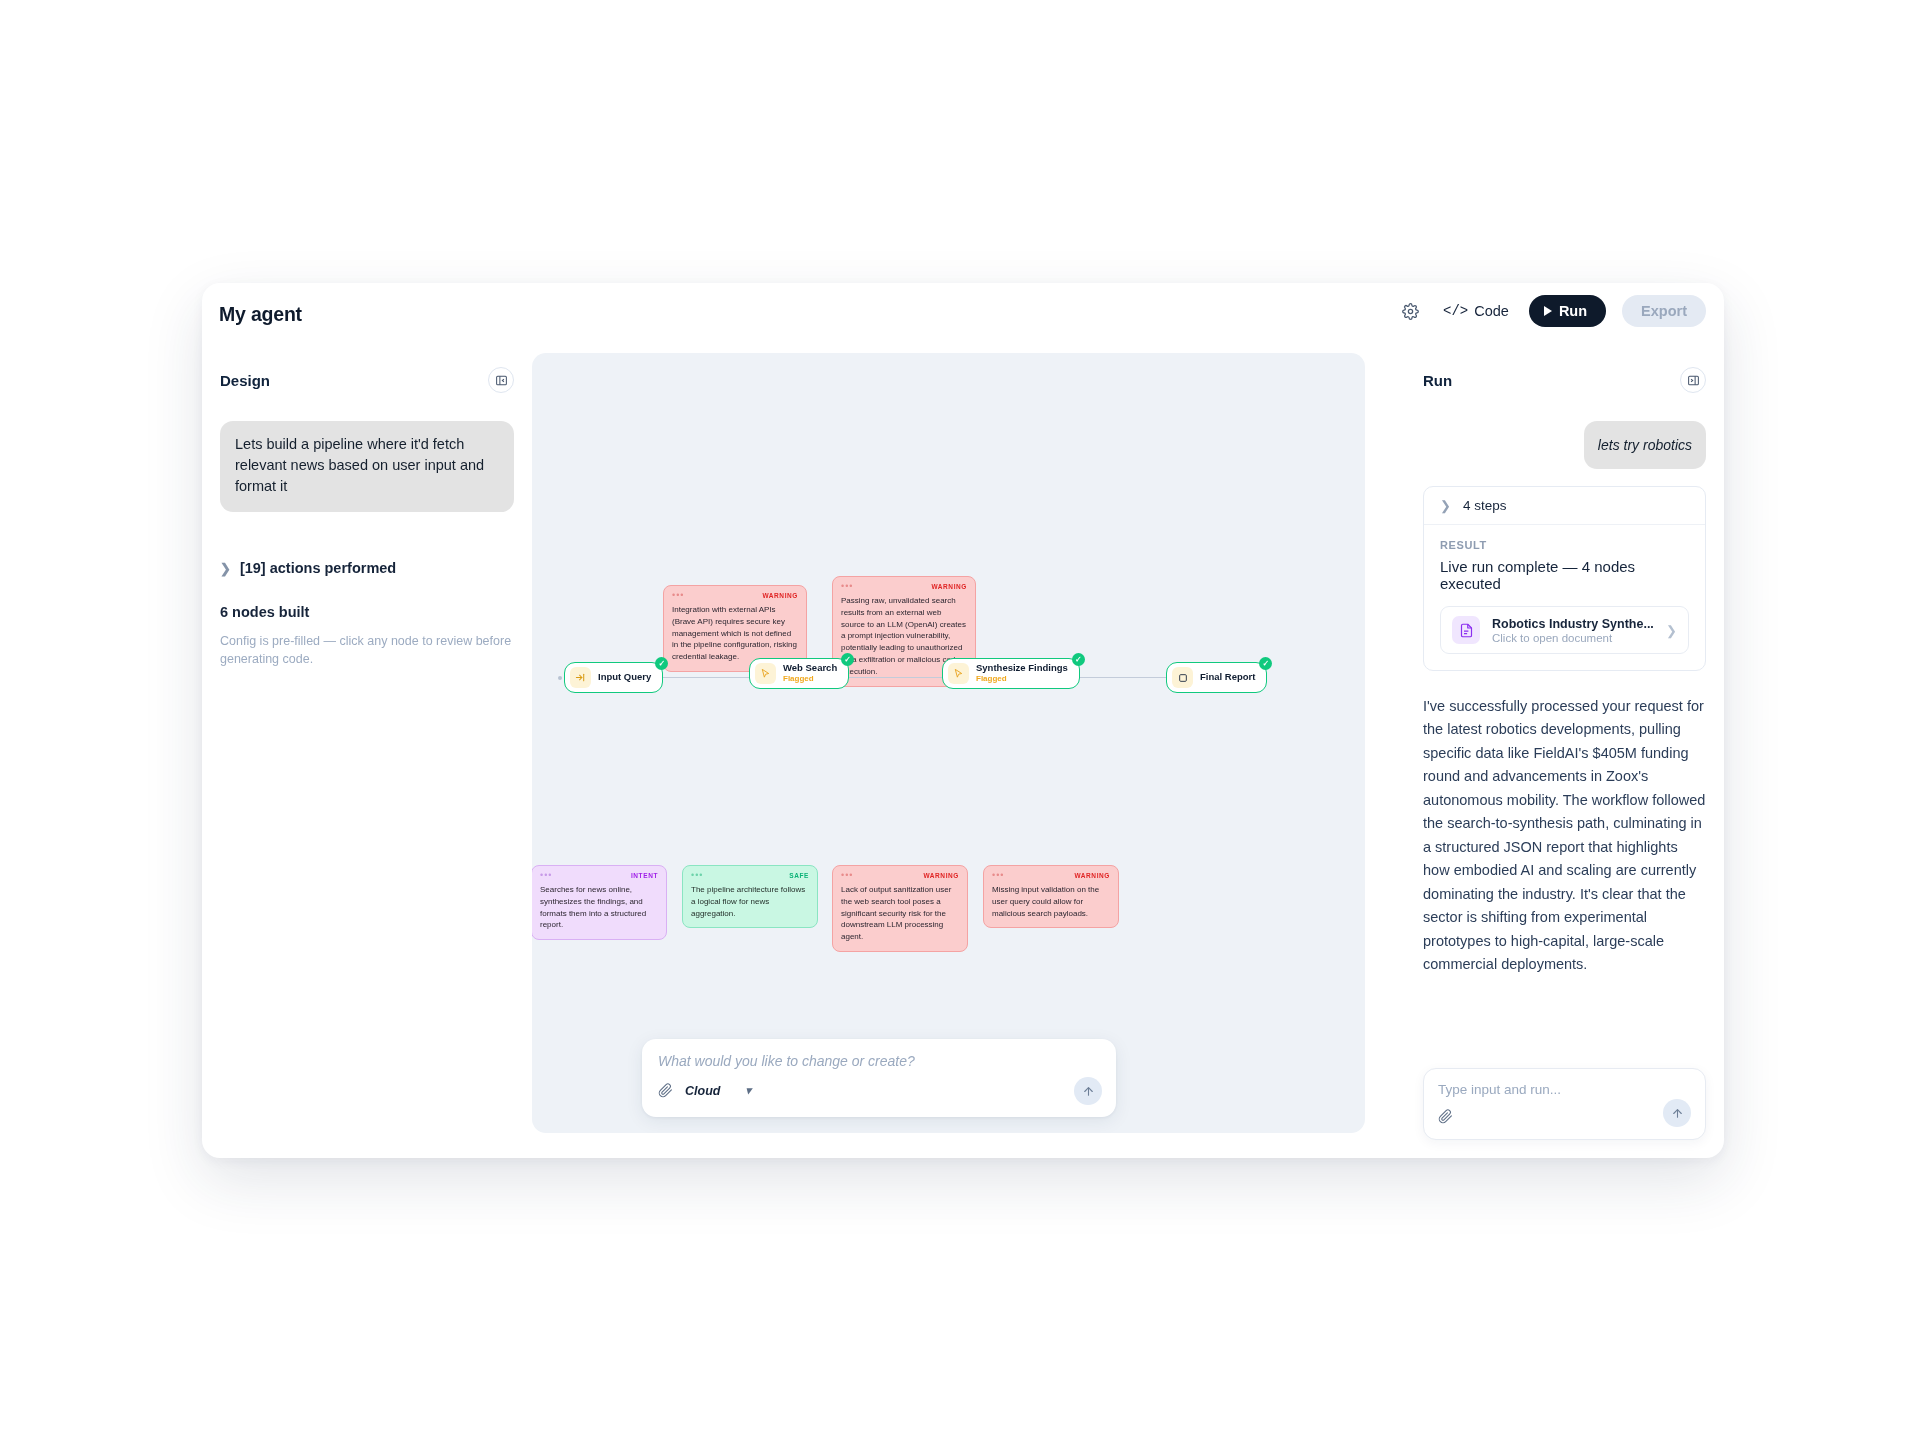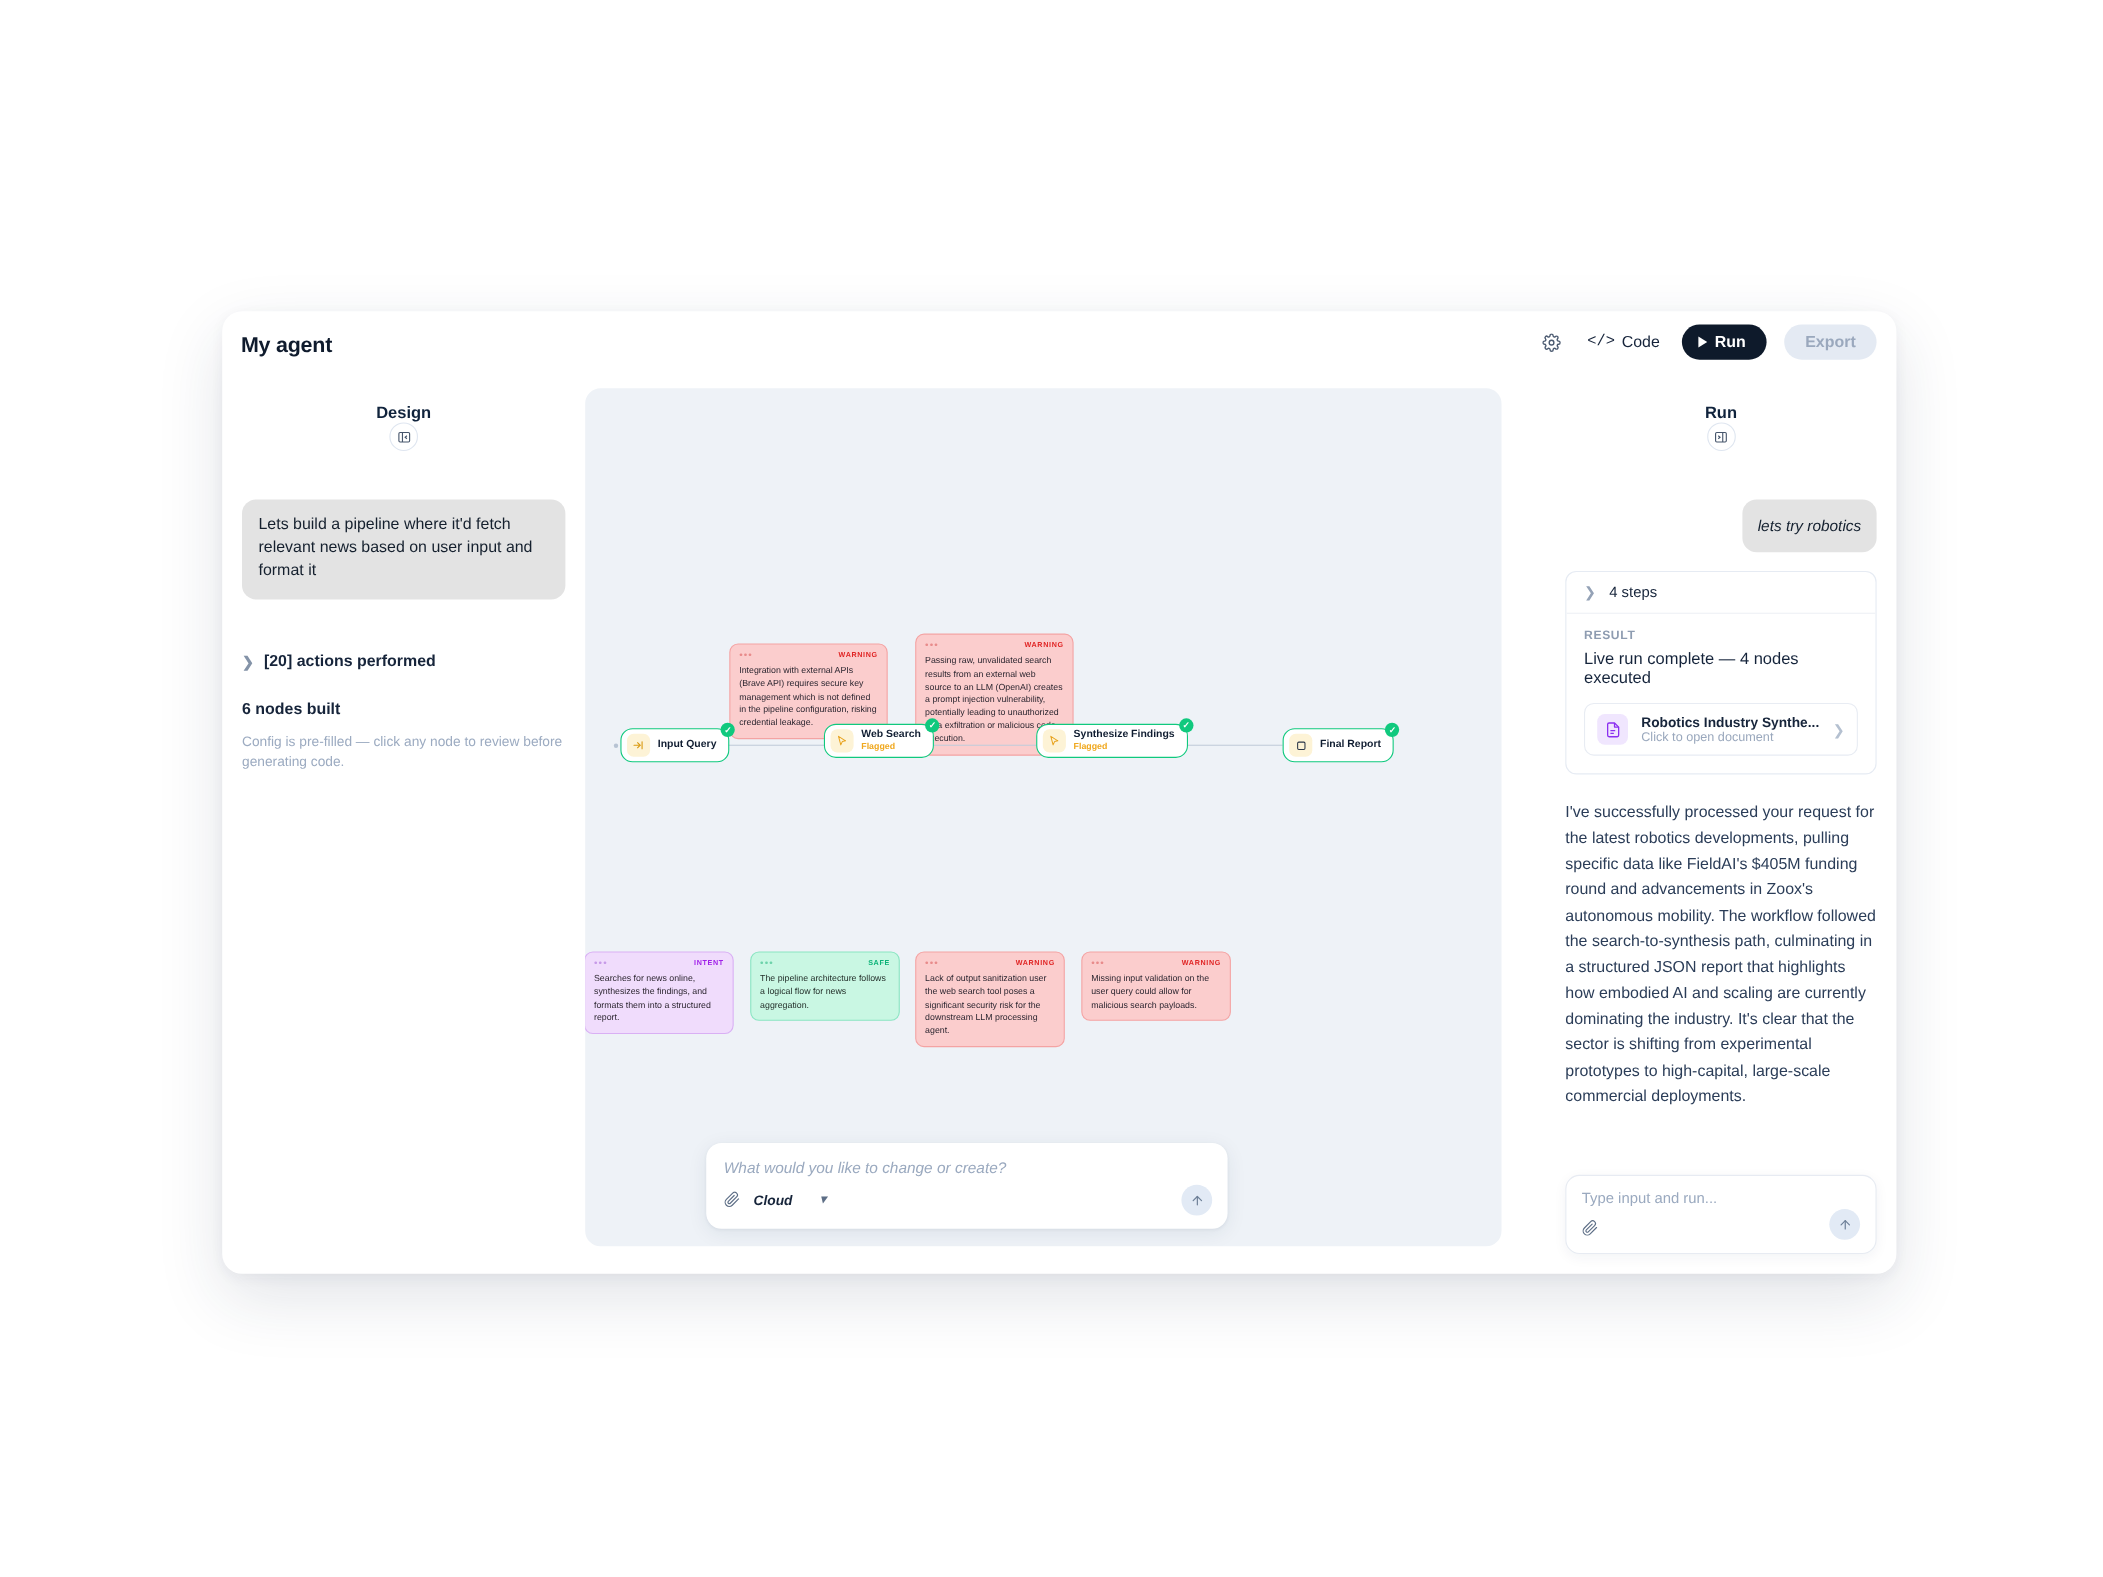--- a/index.html
+++ b/index.html
@@ -81,22 +81,21 @@
   }
 
   
   .design-panel {
     position: absolute; left: 0; top: 0;
     width: 330px; height: 100%;
     padding: 22px 18px 0 18px;
   }
   .panel-head {
     display: flex; align-items: center; justify-content: space-between;
-    margin-bottom: 44px;
-    flex-direction: column;
+    margin-bottom: 28px;
   }
   .panel-head h2 { font-size: 15px; font-weight: 700; color: #10233c; }
   .collapse-btn {
     width: 26px; height: 26px; border-radius: 50%;
     border: 1px solid #dfe6f0; background: #fff;
     display: flex; align-items: center; justify-content: center;
     cursor: pointer; color: #47566c;
   }
   .user-bubble {
     background: #e3e3e3; color: #15202e;
@@ -338,21 +337,21 @@
               <line x1="9" y1="4" x2="9" y2="20"></line>
               <polyline points="16.5,9.5 13.5,12 16.5,14.5"></polyline>
             </svg>
           </div>
         </div>
 
         <div class="user-bubble">Lets build a pipeline where it'd fetch relevant news based on user input and format it</div>
 
         <div class="actions-row">
           <span class="chevr">❯</span>
-          <span>[20] actions performed</span>
+          <span>[19] actions performed</span>
         </div>
 
         <div class="nodes-built">6 nodes built</div>
         <div class="config-note">Config is pre-filled — click any node to review before generating code.</div>
       </div>
 
       <div class="canvas">
 
         <div class="note warning" style="left:131px; top:232px; width:144px;">
           <div class="note-top">

